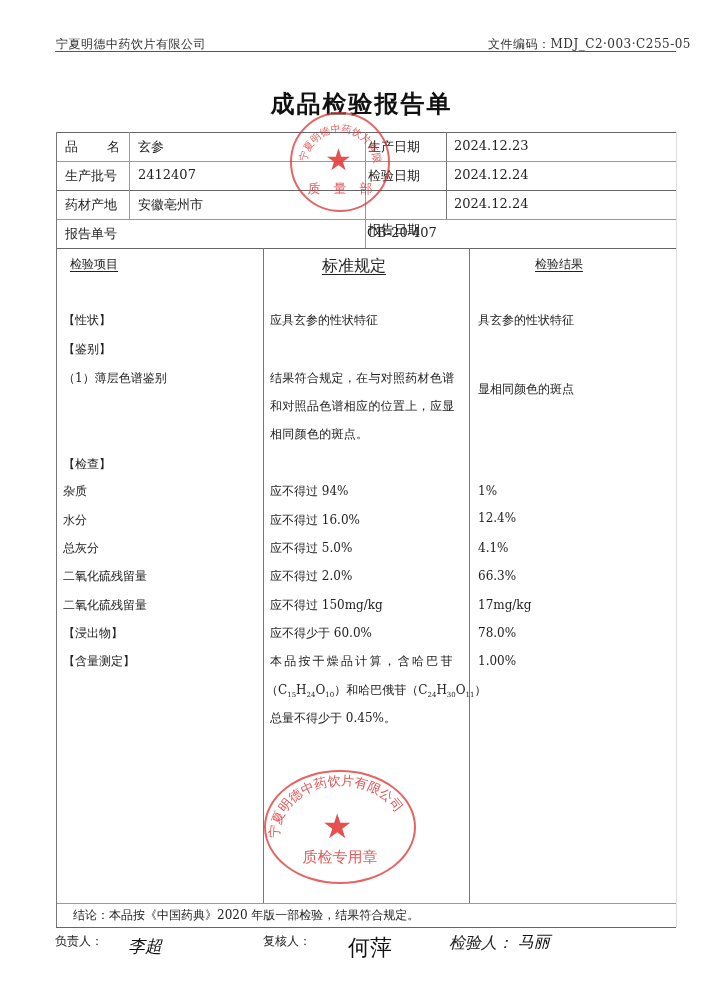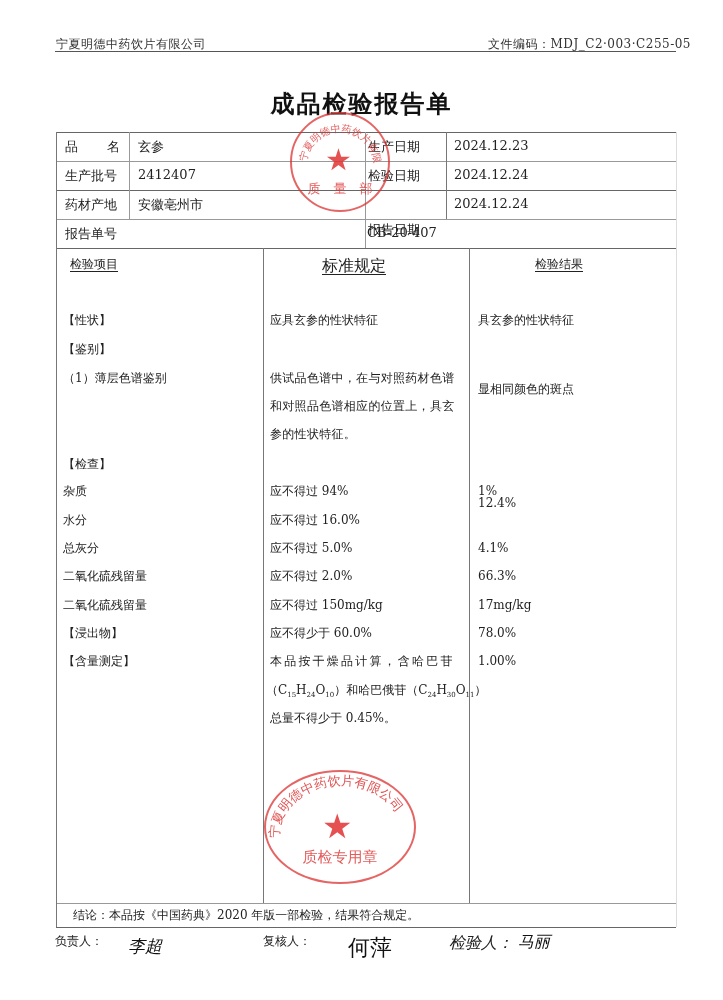--- a/index.html
+++ b/index.html
@@ -79,35 +79,35 @@
 <div>
   <div class="body-text" style="left:63px; top:306px;">【性状】</div>
   <div class="body-text" style="left:270px; top:306px;">应具玄参的性状特征</div>
   <div class="body-text" style="left:478px; top:306px;">具玄参的性状特征</div>
 </div>
 <div>
   <div class="body-text" style="left:63px; top:335px;">【鉴别】</div>
 </div>
 <div>
   <div class="body-text" style="left:63px; top:364px;">（1）薄层色谱鉴别</div>
-  <div class="body-text multi" style="left:270px; top:364px; width:196px; letter-spacing:0.3px;">供试品色谱中，在与对照药材色谱和对照品色谱相应的位置上，具玄参的性状特征。</div>
+  <div class="body-text multi" style="left:270px; top:364px; width:196px; letter-spacing:0.3px;">结果符合规定，在与对照药材色谱和对照品色谱相应的位置上，应显相同颜色的斑点。</div>
   <div class="body-text" style="left:478px; top:375px;text-align:center;">显相同颜色的斑点</div>
 </div>
 <div>
   <div class="body-text" style="left:63px; top:450px;">【检查】</div>
 </div>
 <div>
   <div class="body-text" style="left:63px; top:477px;">杂质</div>
   <div class="body-text" style="left:270px; top:477px;">应不得过 94%</div>
   <div class="body-text" style="left:478px; top:477px;">1%</div>
 </div>
 <div>
   <div class="body-text" style="left:63px; top:506px;">水分</div>
   <div class="body-text" style="left:270px; top:506px;">应不得过 16.0%</div>
-  <div class="body-text" style="left:478px; top:489px;">12.4%</div>
+  <div class="body-text" style="left:478px; top:504px;">12.4%</div>
 </div>
 <div>
   <div class="body-text" style="left:63px; top:534px;">总灰分</div>
   <div class="body-text" style="left:270px; top:534px;">应不得过 5.0%</div>
   <div class="body-text" style="left:478px; top:534px;">4.1%</div>
 </div>
 <div>
   <div class="body-text" style="left:63px; top:562px;">二氧化硫残留量</div>
   <div class="body-text" style="left:270px; top:562px;">应不得过 2.0%</div>
   <div class="body-text" style="left:478px; top:562px;">66.3%</div>

